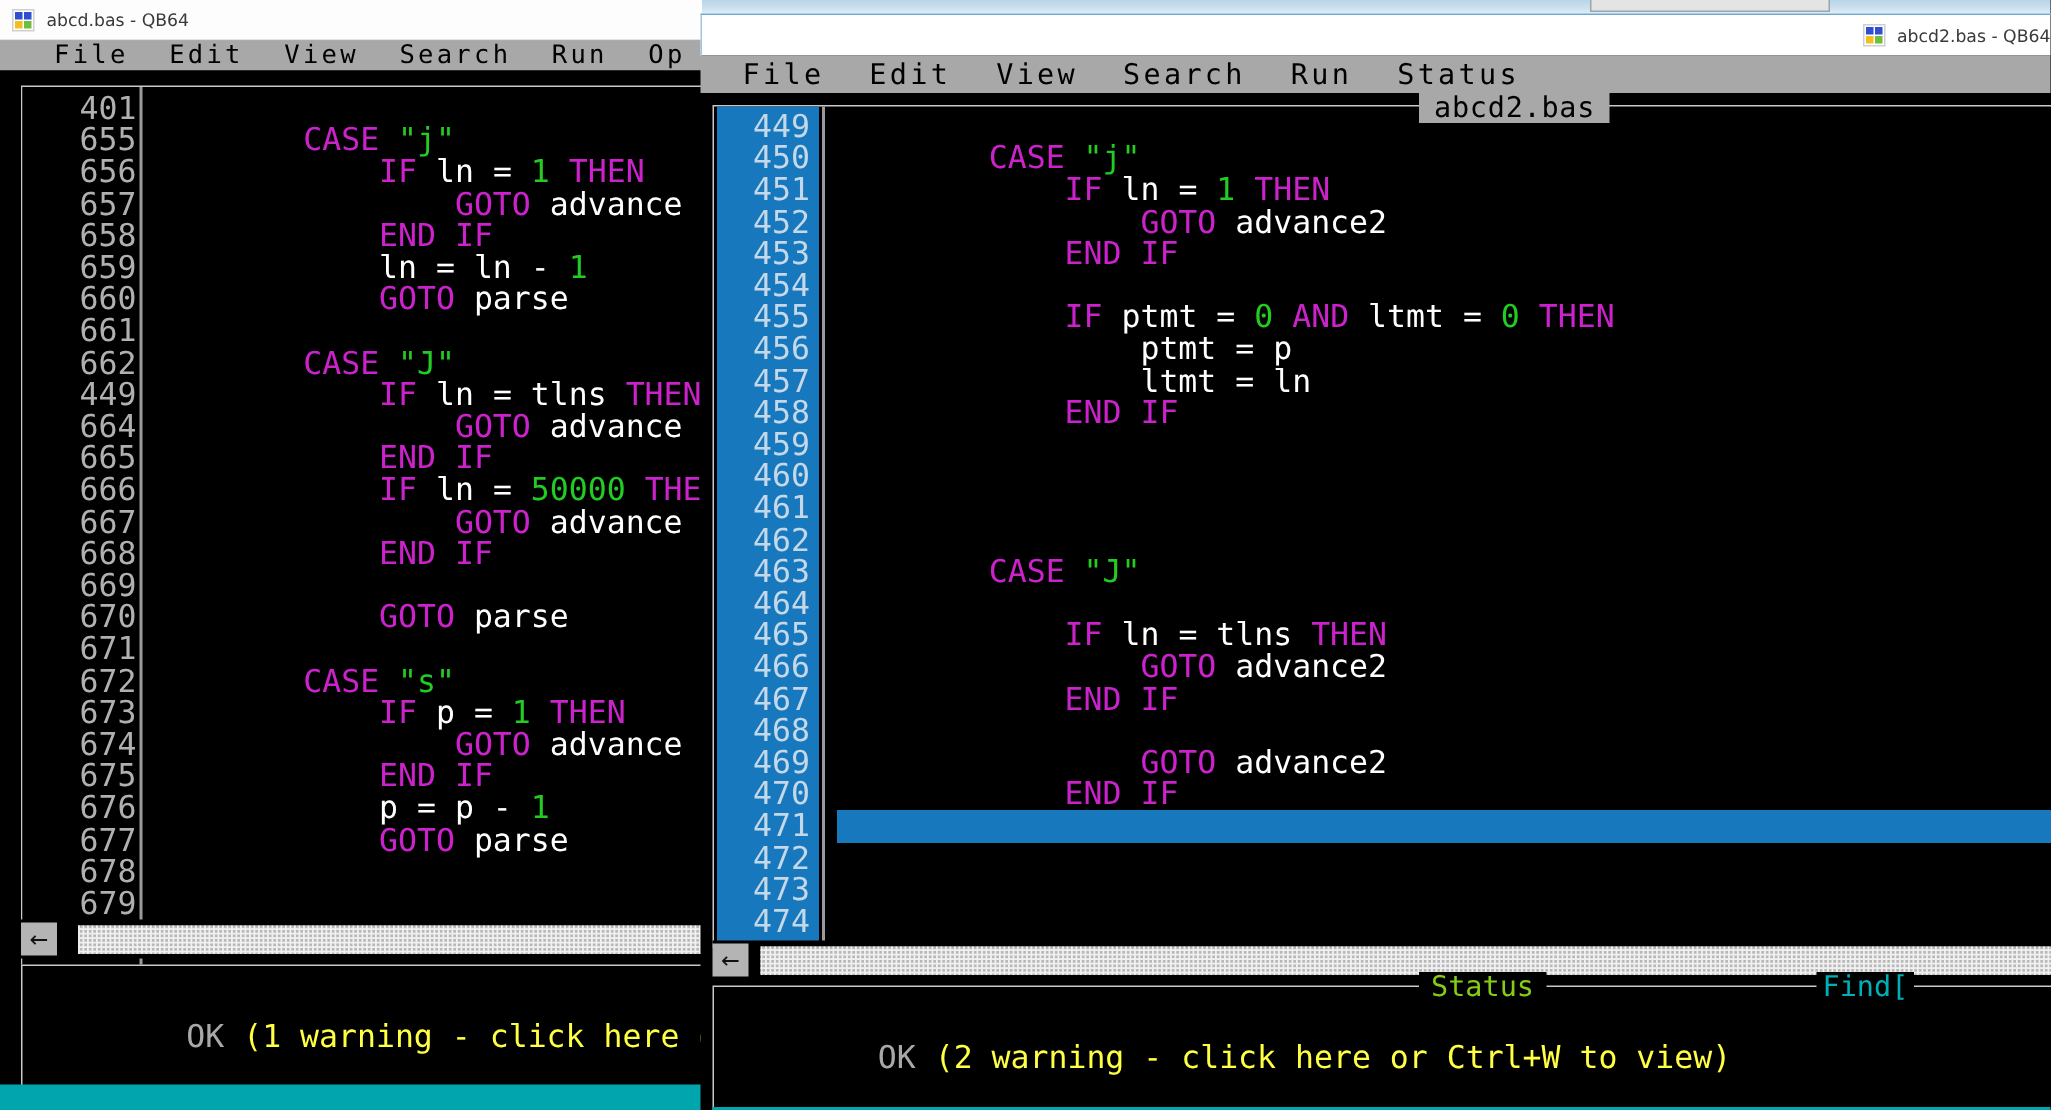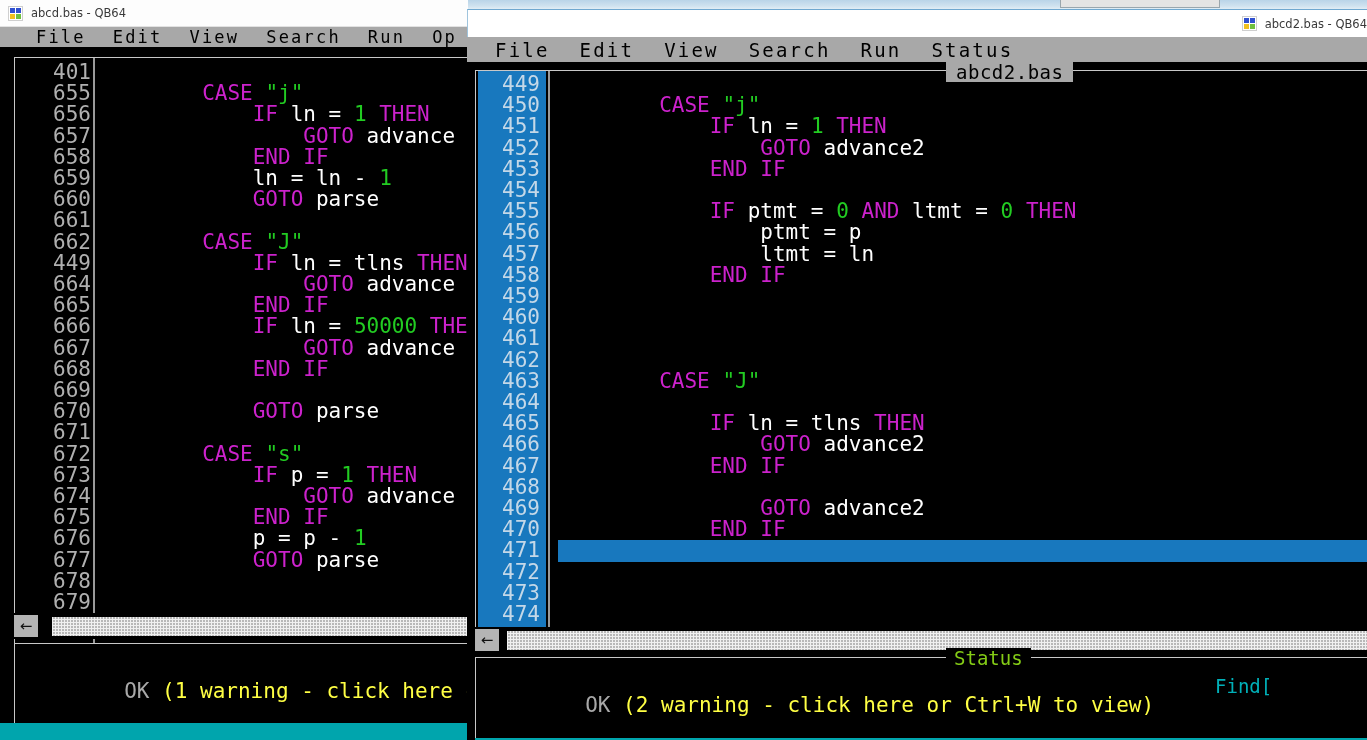--- a/index.html
+++ b/index.html
@@ -323,21 +323,21 @@
       <div class="edtitle" style="left:470px; top:-9px;">abcd2.bas</div>
     </div>
 
     <div class="hscroll" style="left:8px; top:565px; width:900px;">
       <div class="hsbtn">←</div>
       <div class="hstrack" style="left:32px; width:866px;"></div>
     </div>
 
     <div class="statpanel" style="left:8px; top:595px; width:900px; height:86px;">
       <div class="statlabel" style="left:470px; top:-10px;">Status</div>
-      <div class="findlabel" style="left:735px; top:-10px;margin-top:28px;">Find[</div>
+      <div class="findlabel" style="left:735px; top:-10px;">Find[</div>
       <div class="statline" style="position:absolute; left:8px; top:14px; font-size:21px; line-height:22px;">
         <span class="ok">OK</span><span class="ok"> </span><span class="warn">(2 warning - click here or Ctrl+W to view)</span>
       </div>
     </div>
 
     <div class="tealbar" style="left:8px; top:676px; width:892px; height:10px;"></div>
   </div>
 </div>
 
 </body></html>

